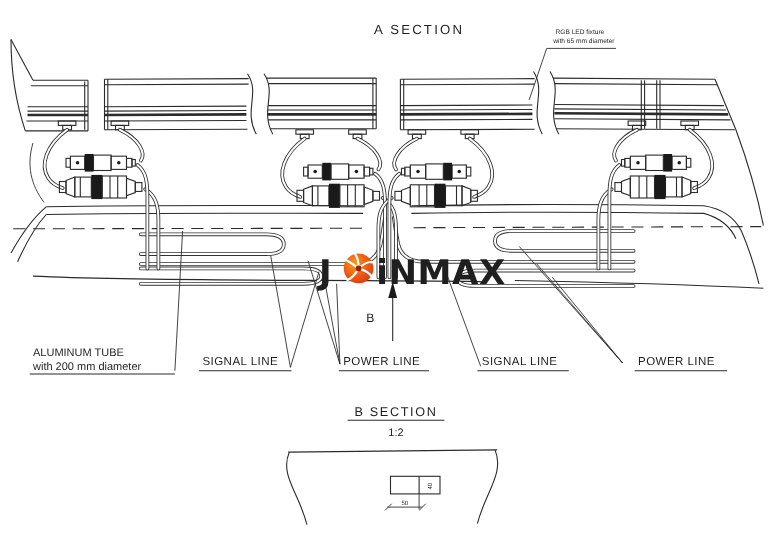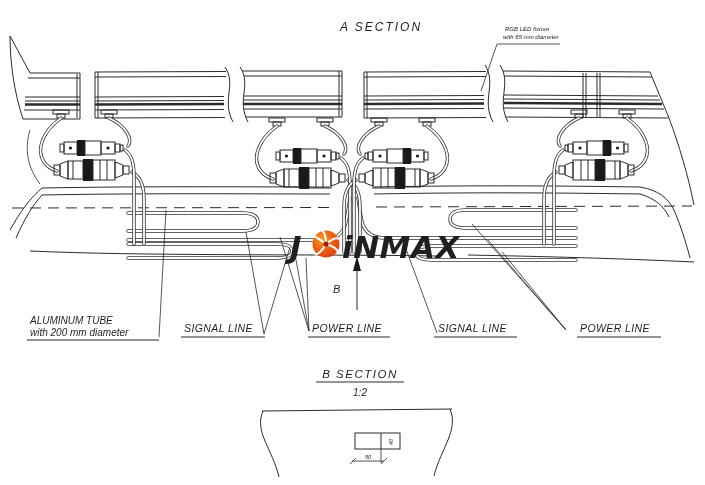--- a/index.html
+++ b/index.html
@@ -1,17 +1,17 @@
 <!DOCTYPE html>
 <html><head>
 <meta charset="utf-8">
 <style>
   html,body{margin:0;padding:0;background:#fff;}
   .stage{position:relative;width:705px;height:485px;background:#fff;overflow:hidden;
-         font-family:"Liberation Sans",sans-serif;font-style:italic;}
+         font-family:"Liberation Sans",sans-serif;}
   svg{display:block;}
   text{fill:#1f1f1f;}
   .t-title{font-size:12px;letter-spacing:2px;}
   .t-label{font-size:10.5px;letter-spacing:0.4px;}
   .t-note{font-size:6px;}
   .t-small{font-size:10px;}
   .t-b{font-size:11px;}
   .t-bsec{font-size:11.5px;letter-spacing:1.5px;}
   .t-scale{font-size:10px;}
   .t-dim{font-size:5.5px;}

